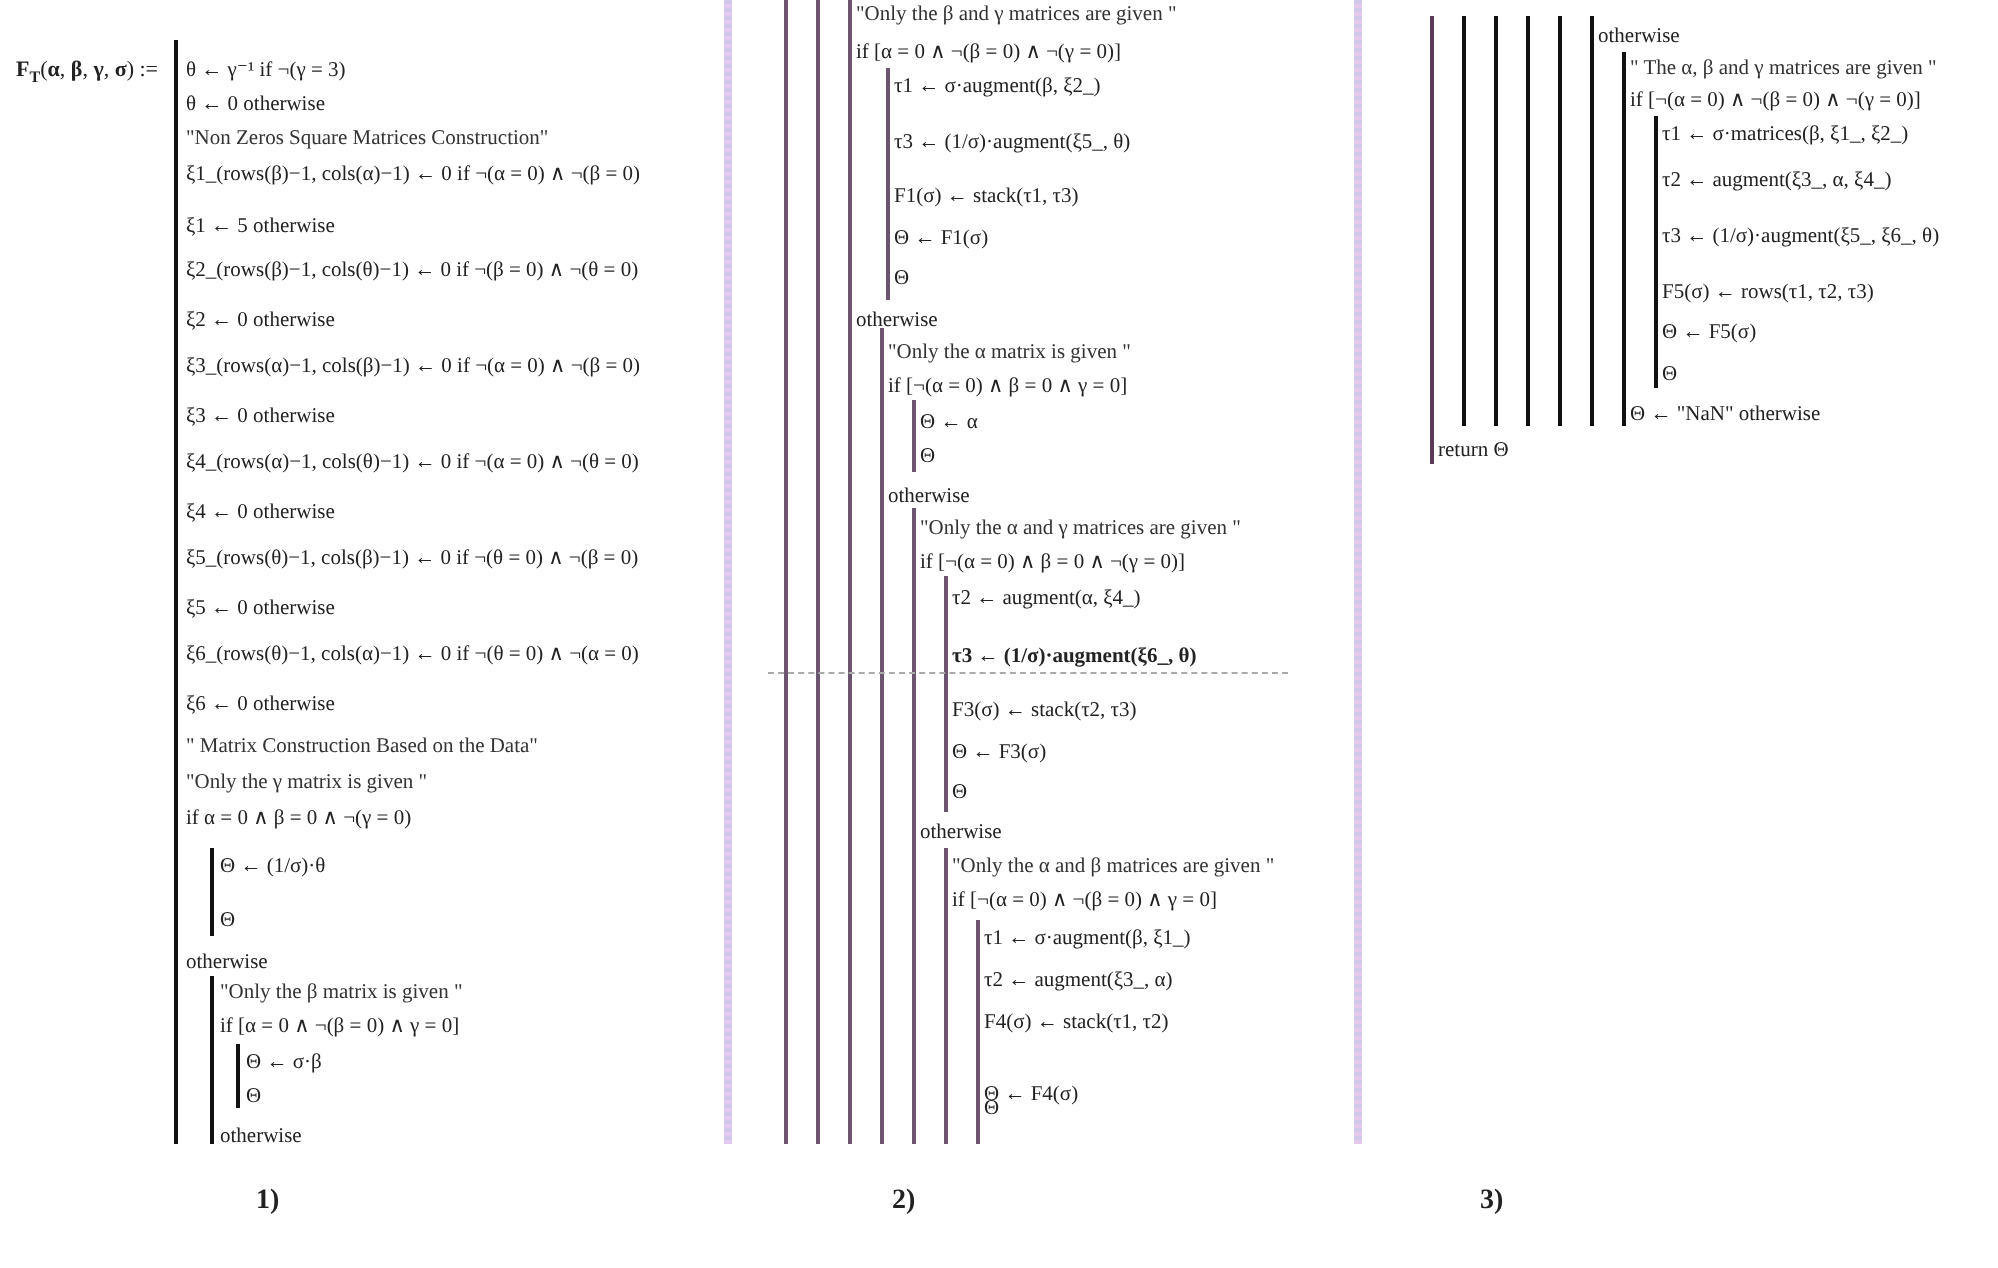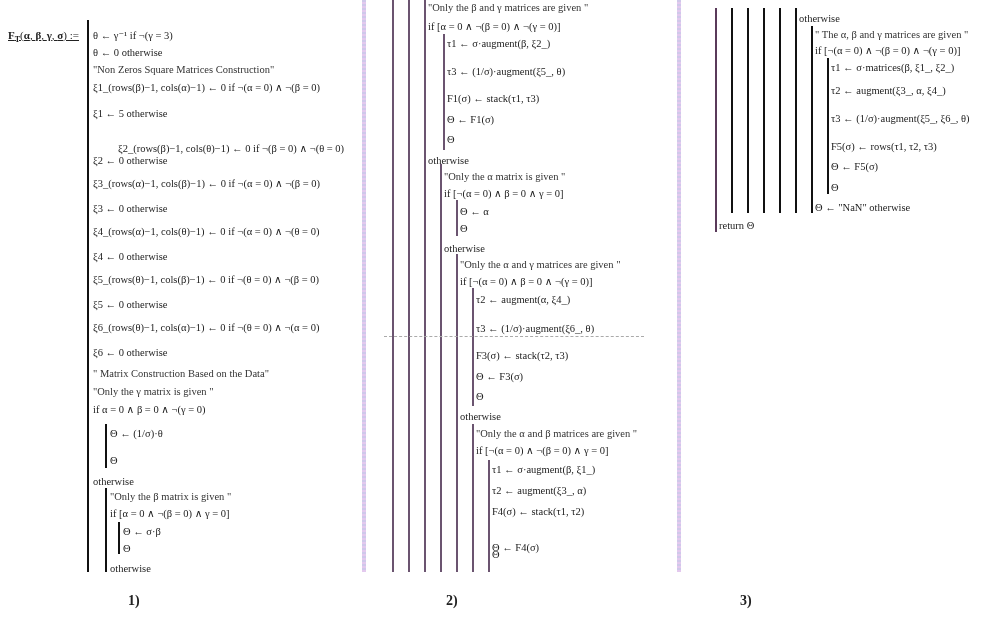--- a/index.html
+++ b/index.html
@@ -14,35 +14,35 @@
   .strip { position:absolute; width:4px; top:0; height:572px;
            background:repeating-linear-gradient(180deg,#cfc8ea 0 2px,#e3c9ee 2px 4px); }
   .dash { position:absolute; height:0; border-top:1px dashed #aaa; }
   .label { position:absolute; font-size:14px; font-weight:bold; top:593px; }
   sub { font-size:8px; }
 </style>
 </head>
 <body>
 
 <div>
-  <div class="abs ln" style="left:8px;top:29px;font-size:11px;text-decoration:underline;"><b>F</b><sub><b>T</b></sub>(<b>α</b>, <b>β</b>, <b>γ</b>, <b>σ</b>) :=</div>
+  <div class="abs ln" style="left:8px;top:29px;font-size:11px;"><b>F</b><sub><b>T</b></sub>(<b>α</b>, <b>β</b>, <b>γ</b>, <b>σ</b>) :=</div>
 
   <div class="bar dark" style="left:87px;top:20px;height:552px;"></div>
 
   <div class="bar dark" style="left:105px;top:424px;height:44px;"></div>
 
   <div class="bar dark" style="left:105px;top:488px;height:84px;"></div>
   <div class="bar dark" style="left:118px;top:522px;height:32px;"></div>
 
   <div class="ln" style="left:93px;top:30px;">θ ← γ⁻¹  if ¬(γ = 3)</div>
   <div class="ln" style="left:93px;top:47px;">θ ← 0  otherwise</div>
   <div class="ln" style="left:93px;top:64px;color:#333;">"Non Zeros Square Matrices Construction"</div>
   <div class="ln" style="left:93px;top:82px;">ξ1_(rows(β)−1, cols(α)−1) ← 0  if ¬(α = 0) ∧ ¬(β = 0)</div>
   <div class="ln" style="left:93px;top:108px;">ξ1 ← 5  otherwise</div>
-  <div class="ln" style="left:93px;top:143px;margin-left:25px;">ξ2_(rows(β)−1, cols(θ)−1) ← 0  if ¬(β = 0) ∧ ¬(θ = 0)</div>
+  <div class="ln" style="left:93px;top:130px;">ξ2_(rows(β)−1, cols(θ)−1) ← 0  if ¬(β = 0) ∧ ¬(θ = 0)</div>
   <div class="ln" style="left:93px;top:155px;">ξ2 ← 0  otherwise</div>
   <div class="ln" style="left:93px;top:178px;">ξ3_(rows(α)−1, cols(β)−1) ← 0  if ¬(α = 0) ∧ ¬(β = 0)</div>
   <div class="ln" style="left:93px;top:203px;">ξ3 ← 0  otherwise</div>
   <div class="ln" style="left:93px;top:226px;">ξ4_(rows(α)−1, cols(θ)−1) ← 0  if ¬(α = 0) ∧ ¬(θ = 0)</div>
   <div class="ln" style="left:93px;top:251px;">ξ4 ← 0  otherwise</div>
   <div class="ln" style="left:93px;top:274px;">ξ5_(rows(θ)−1, cols(β)−1) ← 0  if ¬(θ = 0) ∧ ¬(β = 0)</div>
   <div class="ln" style="left:93px;top:299px;">ξ5 ← 0  otherwise</div>
   <div class="ln" style="left:93px;top:322px;">ξ6_(rows(θ)−1, cols(α)−1) ← 0  if ¬(θ = 0) ∧ ¬(α = 0)</div>
   <div class="ln" style="left:93px;top:347px;text-align:right;">ξ6 ← 0  otherwise</div>
   <div class="ln" style="left:93px;top:368px;color:#333;">" Matrix Construction Based on the Data"</div>
@@ -85,21 +85,21 @@
   <div class="ln" style="left:447px;top:134px;">Θ</div>
   <div class="ln" style="left:428px;top:155px;">otherwise</div>
   <div class="ln" style="left:444px;top:171px;color:#333;">"Only the α matrix is given "</div>
   <div class="ln" style="left:444px;top:188px;">if  [¬(α = 0) ∧ β = 0 ∧ γ = 0]</div>
   <div class="ln" style="left:460px;top:206px;">Θ ← α</div>
   <div class="ln" style="left:460px;top:223px;">Θ</div>
   <div class="ln" style="left:444px;top:243px;">otherwise</div>
   <div class="ln" style="left:460px;top:259px;color:#333;">"Only the α and γ matrices are given "</div>
   <div class="ln" style="left:460px;top:276px;">if  [¬(α = 0) ∧ β = 0 ∧ ¬(γ = 0)]</div>
   <div class="ln" style="left:476px;top:294px;">τ2 ← augment(α, ξ4_)</div>
-  <div class="ln" style="left:476px;top:323px;">τ3 ← (1/σ)·augment(ξ6_, θ)</div>
+  <div class="ln" style="left:476px;top:323px;font-weight:bold;">τ3 ← (1/σ)·augment(ξ6_, θ)</div>
   <div class="ln" style="left:476px;top:350px;">F3(σ) ← stack(τ2, τ3)</div>
   <div class="ln" style="left:476px;top:371px;">Θ ← F3(σ)</div>
   <div class="ln" style="left:476px;top:391px;">Θ</div>
   <div class="ln" style="left:460px;top:411px;">otherwise</div>
   <div class="ln" style="left:476px;top:428px;color:#333;">"Only the α and β matrices are given "</div>
   <div class="ln" style="left:476px;top:445px;">if  [¬(α = 0) ∧ ¬(β = 0) ∧ γ = 0]</div>
   <div class="ln" style="left:492px;top:464px;">τ1 ← σ·augment(β, ξ1_)</div>
   <div class="ln" style="left:492px;top:485px;">τ2 ← augment(ξ3_, α)</div>
   <div class="ln" style="left:492px;top:506px;">F4(σ) ← stack(τ1, τ2)</div>
   <div class="ln" style="left:492px;top:527px;margin-top:15px;">Θ ← F4(σ)</div>

